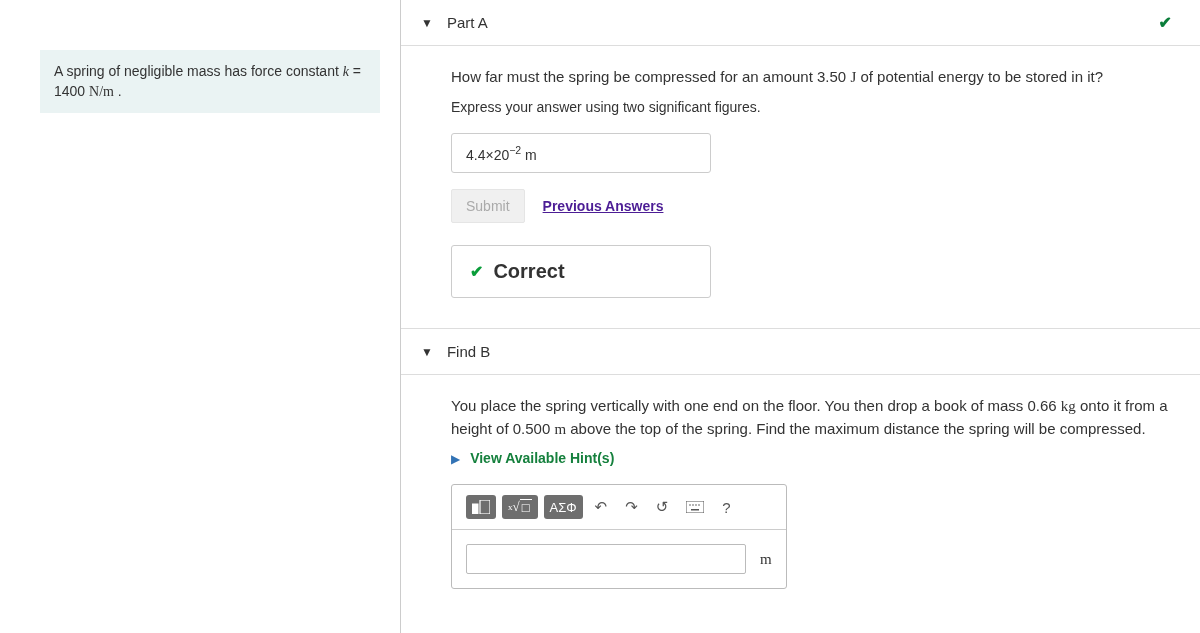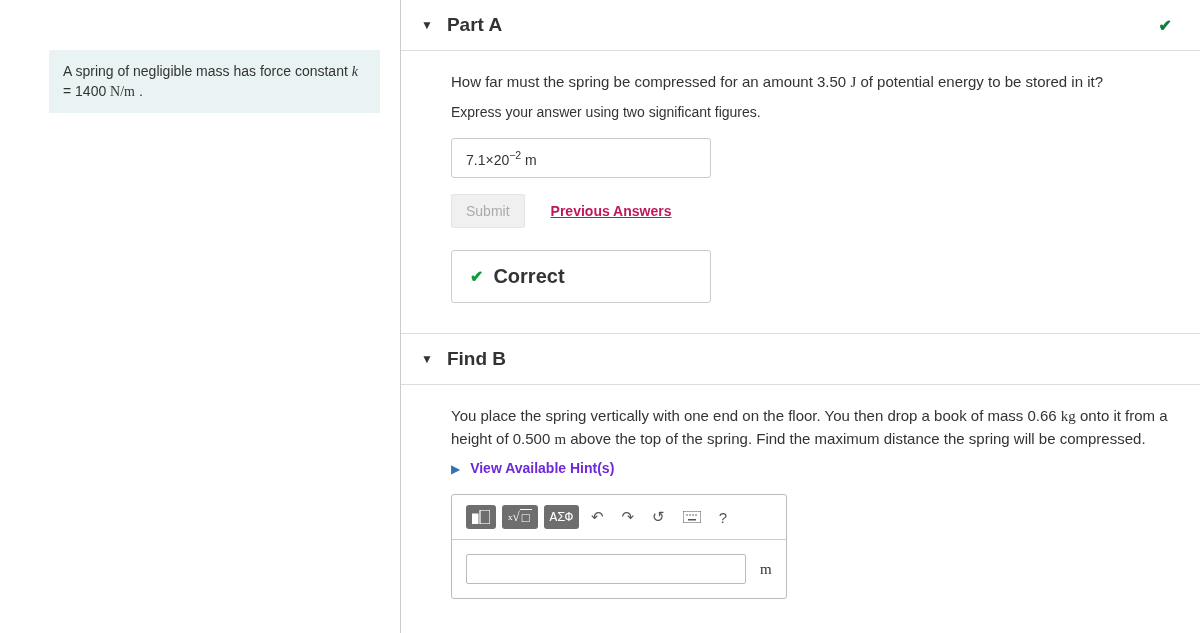--- a/index.html
+++ b/index.html
@@ -1,37 +1,37 @@
 <!DOCTYPE html>
 <html><head>
 <meta charset="utf-8">
 <style>
 * { box-sizing: border-box; margin: 0; padding: 0; }
 body { font-family: Arial, Helvetica, sans-serif; font-size: 14px; color: #333; background: #fff; }
 .container { display: flex; width: 1200px; min-height: 633px; }
 .left-col { width: 400px; padding: 50px 20px 20px 40px; }
-.problem-box { background: #eaf3f3; padding: 12px 14px; font-size: 14px; line-height: 1.4; margin-left: 9px; }
+.problem-box { background: #eaf3f3; padding: 12px 14px; font-size: 14px; line-height: 1.4; }
 .right-col { flex: 1; padding: 0; border-left: 1px solid #ccc; }
 .part-header { display: flex; align-items: center; padding: 14px 20px; border-bottom: 1px solid #ddd; position: relative; }
 .part-header .caret { margin-right: 14px; font-size: 12px; }
-.part-header .title { font-weight: bold; font-size: 19px; }
+.part-header .title { font-weight: normal; font-size: 15px; }
 .check-right { position: absolute; right: 28px; color: #0a7d3a; font-size: 16px; font-weight: bold; }
 .part-body { padding: 20px 14px 30px 50px; }
 .q-text { font-size: 15px; margin-bottom: 10px; line-height: 1.5; }
 .instr { font-weight: normal; font-size: 14px; margin-bottom: 18px; }
 .answer-readonly { border: 1px solid #ccc; border-radius: 3px; padding: 10px 14px; display: inline-block; min-width: 260px; font-size: 14px; margin-bottom: 16px; }
-.btn-row { display: flex; align-items: center; gap: 26px; margin-bottom: 22px; }
+.btn-row { display: flex; align-items: center; gap: 18px; margin-bottom: 22px; }
 .btn-submit-disabled { background: #f0f0f0; color: #aaa; border: 1px solid #e5e5e5; padding: 8px 14px; font-size: 14px; border-radius: 2px; }
-.link { color: #be185d; font-weight: bold; text-decoration: underline; font-size: 14px; cursor: pointer; }
+.link { color: #4c1d95; font-weight: bold; text-decoration: underline; font-size: 14px; cursor: pointer; }
 .correct-box { border: 1px solid #ccc; border-radius: 3px; padding: 14px 18px; display: inline-flex; align-items: center; gap: 10px; min-width: 260px; }
 .correct-box .chk { color: #0a9d3a; font-size: 16px; font-weight: bold; }
 .correct-box .lbl { font-weight: bold; font-size: 20px; }
 .hints-row { margin: 10px 0 18px 0; }
 .hints-row .caret2 { color: #3273b5; font-size: 12px; margin-right: 6px; }
-.hints-row .txt { color: #6d28d9; font-weight: bold; font-size: 14px; cursor: pointer; }
+.hints-row .txt { color: #15803d; font-weight: bold; font-size: 14px; cursor: pointer; }
 .input-block { border: 1px solid #bbb; border-radius: 3px; display: inline-block; padding: 0; }
 .toolbar { display: flex; align-items: center; gap: 6px; padding: 10px 14px; border-bottom: 1px solid #ccc; }
 .tool-btn { background: #6e6e6e; color: #fff; border-radius: 3px; padding: 4px 6px; font-size: 13px; display: inline-flex; align-items: center; justify-content: center; min-width: 28px; height: 24px; cursor: pointer; }
 .tool-icon { color: #555; font-size: 15px; padding: 2px 6px; cursor: pointer; }
 .input-row { display: flex; align-items: center; padding: 14px; gap: 14px; }
 .ans-input { border: 1px solid #bbb; border-radius: 2px; width: 280px; height: 30px; padding: 4px 8px; font-size: 14px; }
 .unit { font-size: 15px; }
 sup { font-size: 0.75em; vertical-align: super; }
 .serif { font-family: 'Times New Roman', Times, serif; }
 </style>
@@ -51,21 +51,21 @@
       <span class="caret">▼</span>
       <span class="title">Part A</span>
       <span class="check-right">✔</span>
     </div>
     <div class="part-body">
       <p class="q-text">
         <span>How far must the spring be compressed for an amount 3.50 </span><span class="serif">J</span><span> of potential energy to be stored in it?</span>
       </p>
       <p class="instr">Express your answer using two significant figures.</p>
       <div class="answer-readonly">
-        <span>7.1</span><span>×20</span><sup>−2</sup><span>  m</span>
+        <span>4.4</span><span>×20</span><sup>−2</sup><span>  m</span>
       </div>
       <div class="btn-row">
         <button class="btn-submit-disabled">Submit</button>
         <span class="link">Previous Answers</span>
       </div>
       <div class="correct-box">
         <span class="chk">✔</span>
         <span class="lbl">Correct</span>
       </div>
     </div>
@@ -86,21 +86,21 @@
         <div class="toolbar">
           <span class="tool-btn">
             <svg width="18" height="14" viewBox="0 0 18 14">
                 <rect x="0" y="4" width="6" height="10" fill="#fff" stroke="#fff" stroke-width="1"></rect>
                 <rect x="8" y="0" width="10" height="14" fill="none" stroke="#fff" stroke-width="1.2"></rect>
               </svg>
           </span>
           <span class="tool-btn" style="font-family:serif">
             <span style="font-size:9px;vertical-align:top">x</span>√<span style="border-top:1px solid #fff;padding:0 2px">□</span>
           </span>
-          <span class="tool-btn" style="font-family:Liberation Mono, monospace">ΑΣΦ</span>
+          <span class="tool-btn" style="font-family:Liberation Sans, sans-serif">ΑΣΦ</span>
           <span class="tool-icon">↶</span>
           <span class="tool-icon">↷</span>
           <span class="tool-icon">↺</span>
           <span class="tool-icon">
             <svg width="18" height="12" viewBox="0 0 18 12">
                 <rect x="0" y="0" width="18" height="12" rx="1" fill="none" stroke="#555" stroke-width="1"></rect>
                 <circle cx="4" cy="4" r="0.8" fill="#555"></circle>
                 <circle cx="7" cy="4" r="0.8" fill="#555"></circle>
                 <circle cx="10" cy="4" r="0.8" fill="#555"></circle>
                 <circle cx="13" cy="4" r="0.8" fill="#555"></circle>

